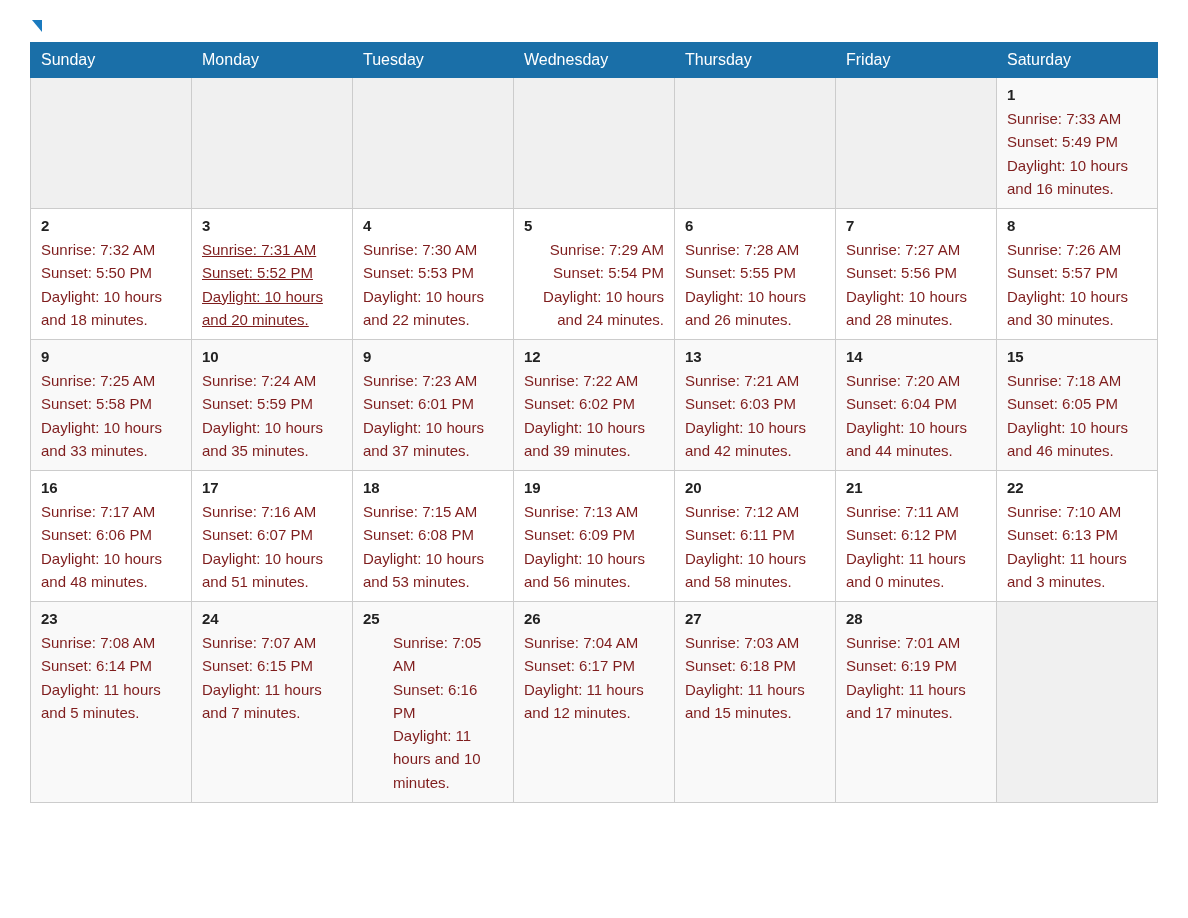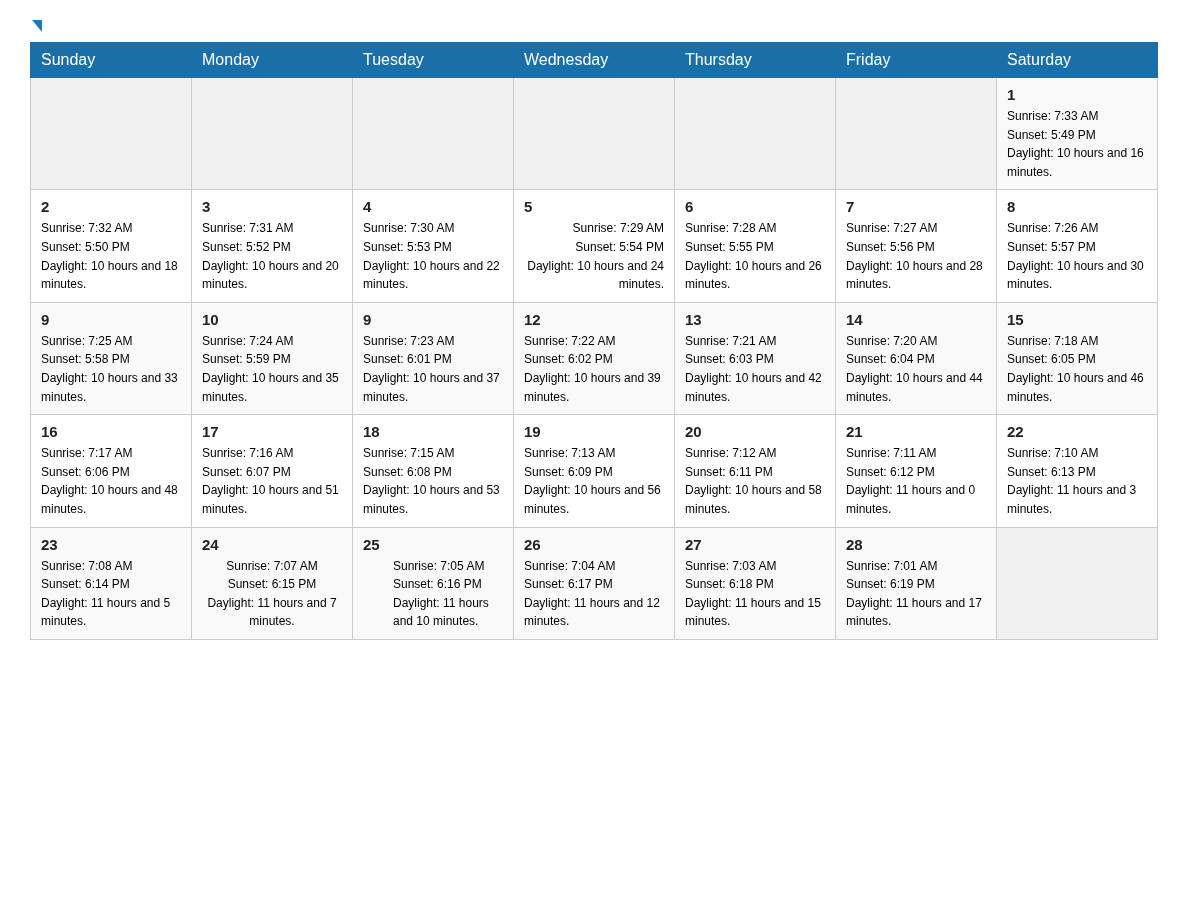--- a/index.html
+++ b/index.html
@@ -83,23 +83,23 @@
       background: #f9f9f9;
     }
     .day-number {
       font-size: 15px;
       font-weight: bold;
       display: block;
       margin-bottom: 4px;
       color: #222;
     }
     .day-info {
-      font-size: 12px;
+      font-size: 15px;
       line-height: 1.55;
-      color: #000000;
+      color: #7f1d1d;
     }
     .empty-cell {
       background: #f0f0f0 !important;
     }
     .top-border-row td {
       border-top: 2px solid #1a6fa8;
     }
   </style>
 </head>
 <body>
@@ -147,21 +147,21 @@
       </tr>
       <tr class="top-border-row">
         <td>
           <span class="day-number">2</span>
           <div class="day-info" style="white-space: pre-line;">Sunrise: 7:32 AM
 Sunset: 5:50 PM
 Daylight: 10 hours and 18 minutes.</div>
         </td>
         <td>
           <span class="day-number">3</span>
-          <div class="day-info" style="white-space: pre-line;">Sunrise: 7:31 AM
+          <div class="day-info" style="white-space: pre-line; text-decoration: underline;">Sunrise: 7:31 AM
 Sunset: 5:52 PM
 Daylight: 10 hours and 20 minutes.</div>
         </td>
         <td>
           <span class="day-number">4</span>
           <div class="day-info" style="white-space: pre-line;">Sunrise: 7:30 AM
 Sunset: 5:53 PM
 Daylight: 10 hours and 22 minutes.</div>
         </td>
         <td>
@@ -279,21 +279,21 @@
       </tr>
       <tr class="top-border-row">
         <td>
           <span class="day-number">23</span>
           <div class="day-info" style="white-space: pre-line;">Sunrise: 7:08 AM
 Sunset: 6:14 PM
 Daylight: 11 hours and 5 minutes.</div>
         </td>
         <td>
           <span class="day-number">24</span>
-          <div class="day-info" style="white-space: pre-line; text-align: center;">Sunrise: 7:07 AM
+          <div class="day-info" style="white-space: pre-line;">Sunrise: 7:07 AM
 Sunset: 6:15 PM
 Daylight: 11 hours and 7 minutes.</div>
         </td>
         <td>
           <span class="day-number">25</span>
           <div class="day-info" style="white-space: pre-line; margin-left: 30px;">Sunrise: 7:05 AM
 Sunset: 6:16 PM
 Daylight: 11 hours and 10 minutes.</div>
         </td>
         <td>

